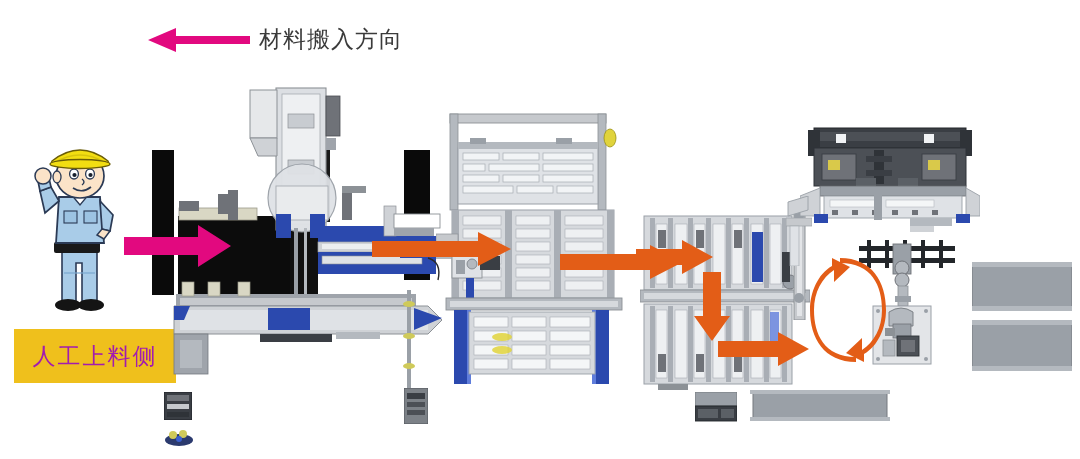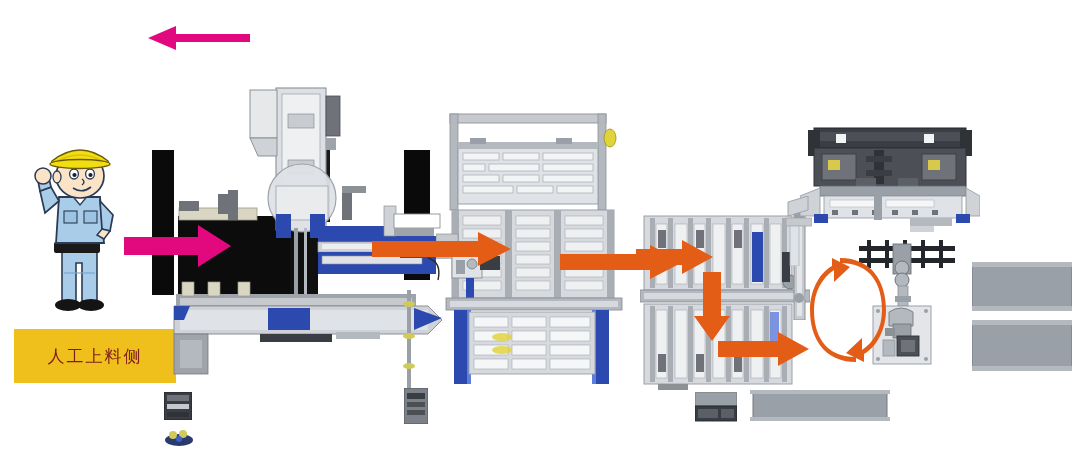--- a/index.html
+++ b/index.html
@@ -11,21 +11,21 @@
   
   .legend{position:absolute;top:0;left:0;width:1080px;height:78px;}
   .legend-item{position:absolute;display:flex;align-items:center;gap:9px;}
   .legend-text{font-size:23px;color:#3b3b3b;letter-spacing:1px;white-space:nowrap;
                font-family:"Liberation Serif","DejaVu Serif",serif;}
   .arrow-swatch{display:block;}
 
   
   .tag{position:absolute;left:14px;top:329px;width:162px;height:54px;
        background:#EFC01C;display:flex;align-items:center;justify-content:center;}
-  .tag span{font-size:17px;color:#7f1d1d;letter-spacing:2px;
+  .tag span{font-size:23px;color:#a21caf;letter-spacing:2px;
             font-family:"Liberation Serif","DejaVu Serif",serif;}
 
   
   .p{position:absolute;}
 
   
   .worker{position:absolute;left:18px;top:143px;width:118px;height:175px;}
   .worker svg{display:block;}
 
   
@@ -35,20 +35,21 @@
 <body>
 
 <div id="stage">
 
   <div class="legend">
 
     <div class="legend-item" style="left:146px;top:24px;">
       <svg class="arrow-swatch" width="104" height="28" viewBox="0 0 104 28">
         <path d="M104 10 H30 V2 L2 14 L30 26 V18 H104 Z" fill="#E2097F"></path>
       </svg>
+      <span class="legend-text">材料搬入方向</span>
     </div>
 
   </div>
 
   <div class="tag">
     <span>人工上料侧</span>
   </div>
 
   <div class="worker">
     <svg width="118" height="175" viewBox="0 0 118 175">

